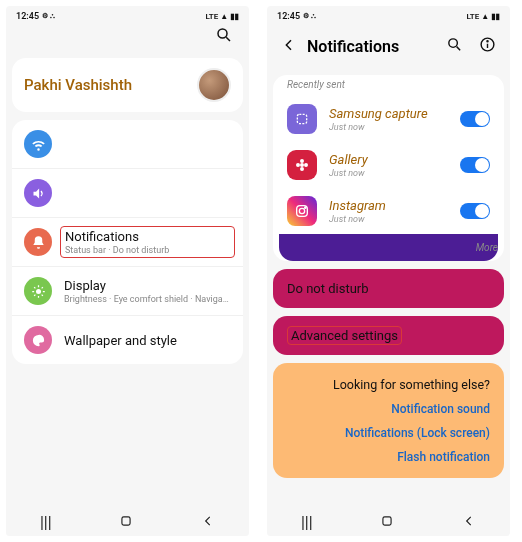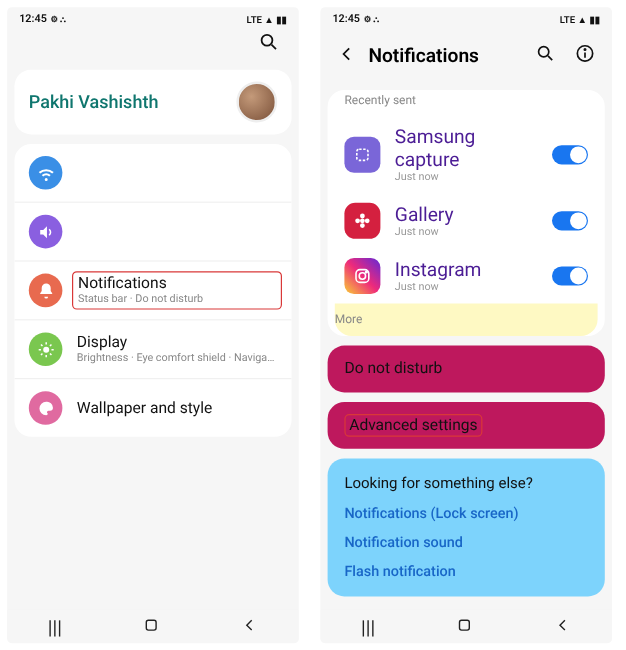--- a/index.html
+++ b/index.html
@@ -54,21 +54,21 @@
     border-radius:14px;
     padding:10px 12px;
     margin-bottom:8px;
   }
   .account {
     display:flex;
     align-items:center;
     justify-content:space-between;
   }
   .acct-left {}
-  .acct-name { font-size:15px; font-weight:500; color:#0f766e; }
+  .acct-name { font-size:15px; font-weight:500; color:#a16207; }
   .acct-sub { font-size:10px; color:#666; margin-top:2px; }
   .avatar {
     width:34px; height:34px; border-radius:50%;
     background: radial-gradient(circle at 35% 35%, #c49a7a, #7a5038);
     border:2px solid #eee;
   }
   .list-card { background:#fff; border-radius:14px; padding:0; overflow:hidden;}
   .row {
     display:flex; align-items:center; gap:12px;
     padding:10px 12px;
@@ -95,41 +95,41 @@
     gap:10px;
   }
   .h2-title { font-size:16px; font-weight:600; flex:1; }
   .section-label { font-size:10px; color:#888; padding:4px 14px 6px; }
   .app-row {
     display:flex; align-items:center; gap:12px;
     padding:8px 14px;
   }
   .app-icon { width:30px;height:30px;border-radius:8px;display:flex;align-items:center;justify-content:center; flex-shrink:0;}
   .app-txt { flex:1; }
-  .app-title { font-size:16px; color:#4c1d95;}
+  .app-title { font-size:13px; color:#a16207;}
   .app-sub { font-size:9px; color:#999; margin-top:1px;}
   .toggle {
     width:30px;height:16px;border-radius:10px;background:#1976f0;
     position:relative; flex-shrink:0;
   }
   .toggle::after{
     content:"";position:absolute;right:1px;top:1px;width:14px;height:14px;
     background:#fff;border-radius:50%;
   }
-  .more { text-align:left;font-size:10px;color:#888; padding:8px 0; background:#fef9c3; margin:0 6px; border-radius:0 0 14px 14px;}
+  .more { text-align:right;font-size:10px;color:#888; padding:8px 0; background:#4c1d95; margin:0 6px; border-radius:0 0 14px 14px;}
   .plain-card { background:#be185d;border-radius:14px;margin:8px 6px 0;padding:12px 14px; font-size:13px; color:#111;}
   .plain-card.sm{ padding:10px 14px;}
   .looking {
-    background:#7dd3fc;border-radius:14px;margin:8px 6px 0;padding:14px;
+    background:#fdba74;border-radius:14px;margin:8px 6px 0;padding:14px;text-align:right;
   }
   .looking-title{font-size:12.5px;color:#111;margin-bottom:10px;}
   .link{color:#1866c7;font-size:12px;margin-bottom:10px;font-weight:500;}
   .link:last-child{margin-bottom:0;}
   .brief { background:#fff;border-radius:14px;margin:6px 6px 0;padding:12px 14px; font-size:13px;}
-  .apps-wrap{background:#fff;border-radius:14px;margin:8px 6px 0;overflow:hidden;}
+  .apps-wrap{background:#fff;border-radius:14px;margin:8px 6px 0;overflow:hidden;font-style:italic;}
   .navbar{
     position:absolute;bottom:0;left:0;right:0;height:28px;
     display:flex;justify-content:space-around;align-items:center;
     background:#f6f6f6;
   }
   .nav-ico{color:#222;}
   .adv-wrap{ padding: 0px 14px 2px; }
 </style>
 </head>
 <body>
@@ -322,22 +322,22 @@
   <div class="plain-card sm">
     <div class="adv-wrap" style="padding:0;">
       <span class="hl-red">
         <span>Advanced settings</span>
       </span>
     </div>
   </div>
 
   <div class="looking">
     <div class="looking-title">Looking for something else?</div>
+    <div class="link">Notification sound</div>
     <div class="link">Notifications (Lock screen)</div>
-    <div class="link">Notification sound</div>
     <div class="link">Flash notification</div>
   </div>
 
   <div class="navbar">
     <span class="nav-ico">|||</span>
     <span class="nav-ico">
       <svg width="14" height="14" viewBox="0 0 24 24" fill="none" stroke="#222" stroke-width="2">
           <rect x="5" y="5" width="14" height="14" rx="3"></rect>
         </svg>
     </span>

